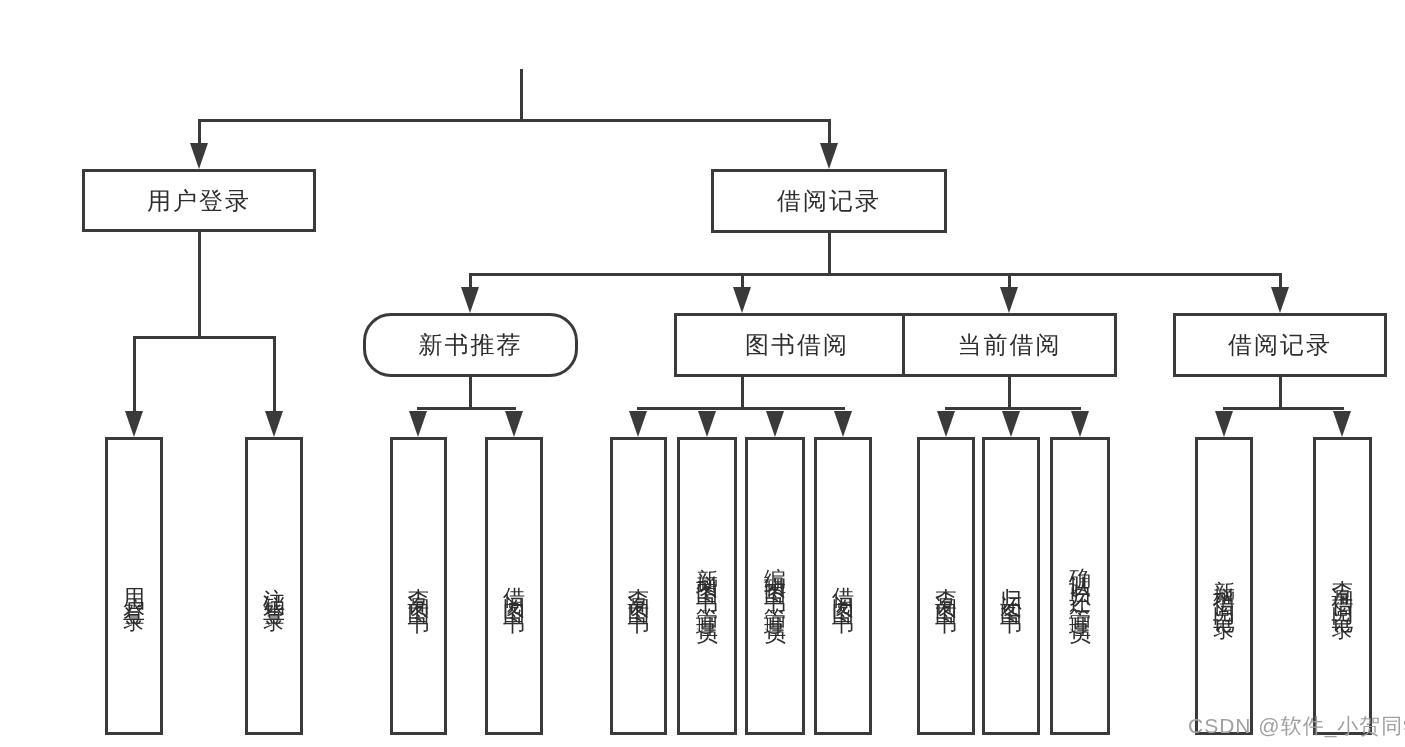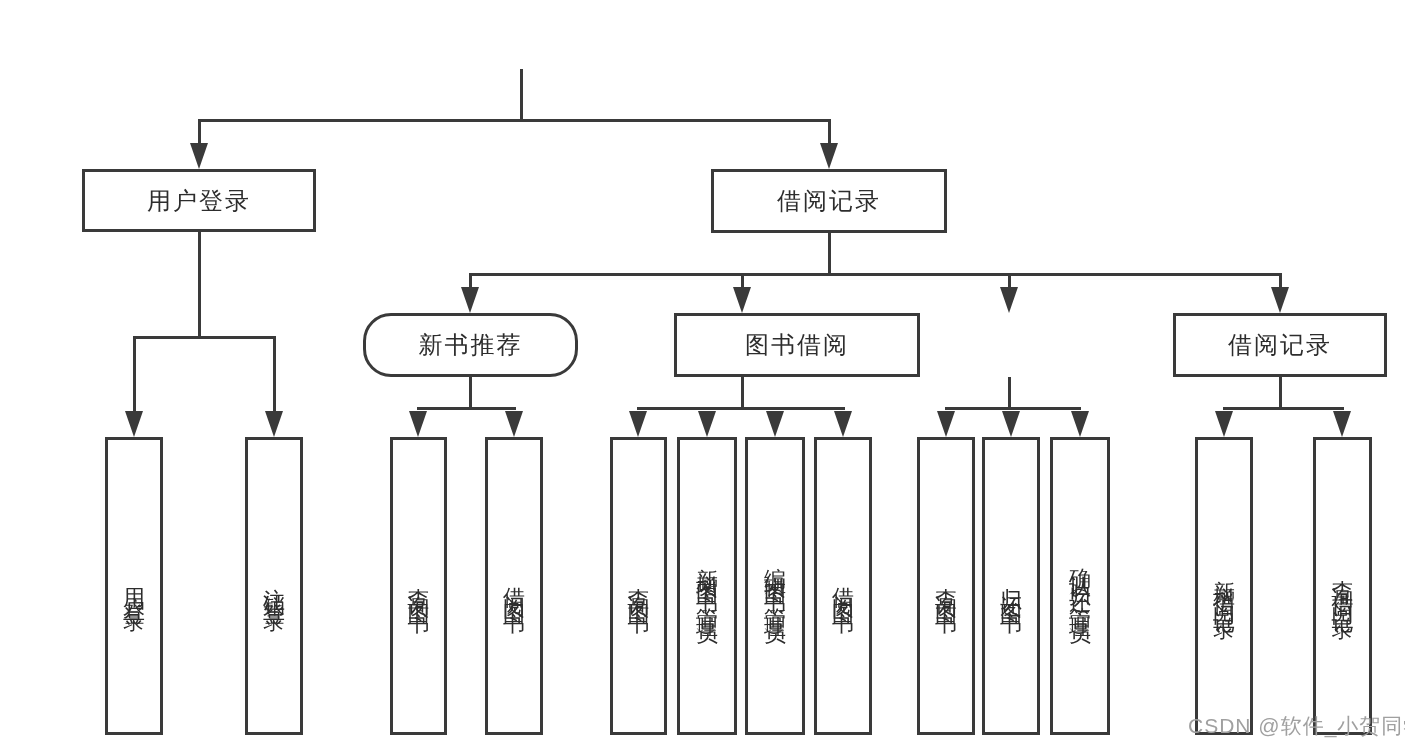--- a/index.html
+++ b/index.html
@@ -40,20 +40,23 @@
   </div>
   <div class="box h-label" style="left:711px;top:169px;width:236px;height:64px;">
     <span>借阅记录</span>
   </div>
 
   <div class="box h-label" style="left:363px;top:313px;width:215px;height:64px;border-radius:28px;">
     <span>新书推荐</span>
   </div>
   <div class="box h-label" style="left:633px;top:313px;width:246px;height:64px;margin-left:41px;">
     <span>图书借阅</span>
+  </div>
+  <div class="box h-label" style="left:902px;top:313px;width:215px;height:64px;">
+    <span>当前借阅</span>
   </div>
   <div class="box h-label" style="left:1173px;top:313px;width:214px;height:64px;">
     <span>借阅记录</span>
   </div>
 
   <div class="box v-label" style="left:105px;top:437px;width:58px;height:298px;">
     <span>用户登录</span>
   </div>
   <div class="box v-label" style="left:245px;top:437px;width:58px;height:298px;">
     <span>注销登录</span>

